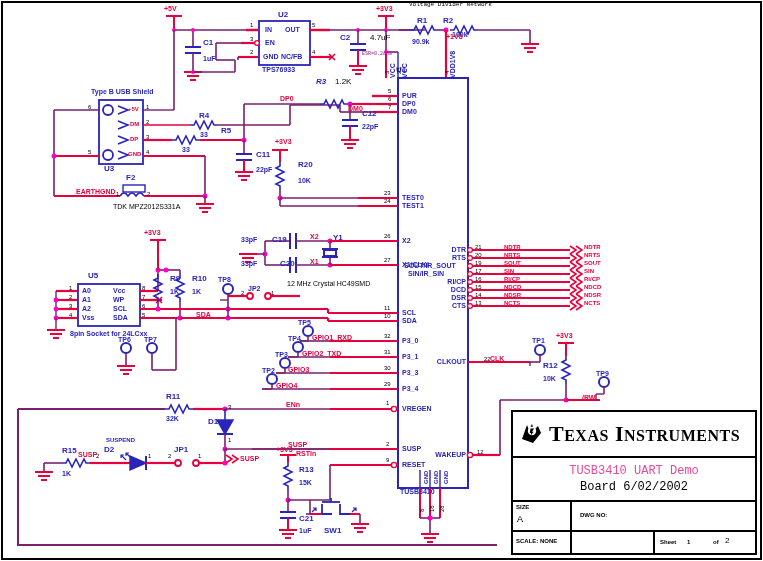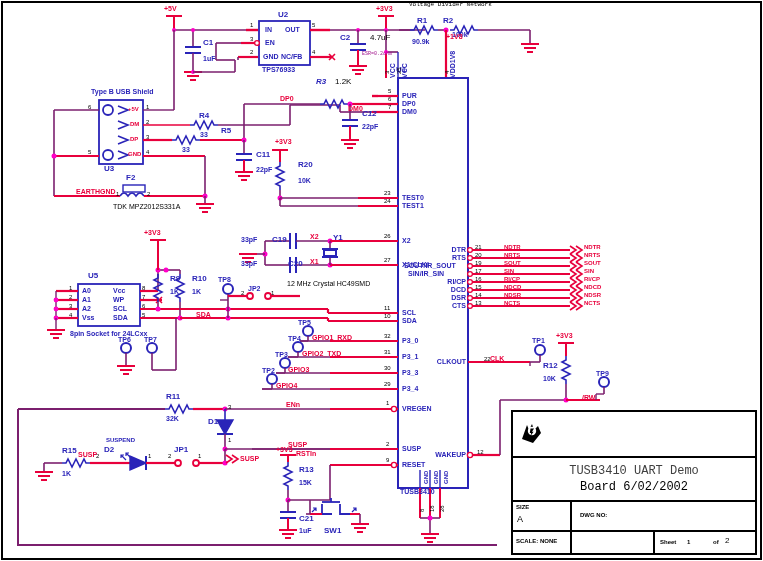--- a/index.html
+++ b/index.html
@@ -717,21 +717,21 @@
 <div class="t s7 blu b" style="left:256px;top:166px;">22pF</div>
 <div class="t s8 blu b" style="left:362px;top:110px;font-style:italic;">C12</div>
 <div class="t s7 blu b" style="left:362px;top:123px;">22pF</div>
 <div class="t s7 red b" style="left:275px;top:138px;">+3V3</div>
 <div class="t s8 blu b" style="left:298px;top:161px;">R20</div>
 <div class="t s7 blu b" style="left:298px;top:177px;">10K</div>
 
 <div class="t s7 blu b" style="left:241px;top:236px;">33pF</div>
 <div class="t s8 blu b" style="left:272px;top:236px;">C19</div>
 <div class="t s7 blu b" style="left:241px;top:260px;">33pF</div>
-<div class="t s8 blu b" style="left:288px;top:260px;">C20</div>
+<div class="t s8 blu b" style="left:280px;top:260px;">C20</div>
 <div class="t s8 blu b" style="left:333px;top:234px;">Y1</div>
 <div class="t s7 red b" style="left:310px;top:233px;">X2</div>
 <div class="t s7 red b" style="left:310px;top:258px;">X1</div>
 <div class="t s7 blk" style="left:287px;top:280px;">12 MHz Crystal HC49SMD</div>
 
 <div class="t s8 blu b" style="left:88px;top:272px;">U5</div>
 <div class="t s7 blu b" style="left:82px;top:287px;">A0</div>
 <div class="t s7 blu b" style="left:82px;top:296px;">A1</div>
 <div class="t s7 blu b" style="left:82px;top:305px;">A2</div>
 <div class="t s7 blu b" style="left:82px;top:314px;">Vss</div>
@@ -811,23 +811,24 @@
 
 <div id="titleblock">
   <div class="tbrow" id="tb-logo">
     <span class="star">
       <svg viewBox="0 0 26 26" width="26" height="26">
         <path d="M3,18 L8,4 L10,9 L13,3 L15,9 L19,5 L22,12 L14,22 Z" fill="#000"></path>
         <circle cx="13" cy="10" r="4.2" fill="#fff"></circle>
         <path d="M11.5,7.5 h3.6 l-2.1,3.2 h1.6 l-3.3,4.6 l0.9,-3.3 h-1.4 z" fill="#000"></path>
       </svg>
     </span>
+    <span id="ti-text">T<span class="sm">EXAS</span> I<span class="sm">NSTRUMENTS</span></span>
   </div>
   <div class="tbrow" id="tb-name">
-    <div class="mono" style="font-size:12px;color:#404040;">TUSB3410 UART Demo</div>
+    <div class="mono" style="font-size:12px;color:#ec4899;">TUSB3410 UART Demo</div>
     <div class="mono" style="font-size:12px;color:#000;margin-top:2px;">Board 6/02/2002</div>
   </div>
   <div class="tbrow" id="tb-mid">
     <div class="tbcell" style="width:59px;">
       <span class="tblabel" style="left:3px;top:2px;">SIZE</span>
       <span class="tbval" style="left:4px;top:12px;">A</span>
     </div>
     <div style="flex:1;position:relative;">
       <span class="tblabel" style="left:8px;top:10px;">DWG NO:</span>
       <span class="tbval" style="left:60px;top:8px;"></span>

